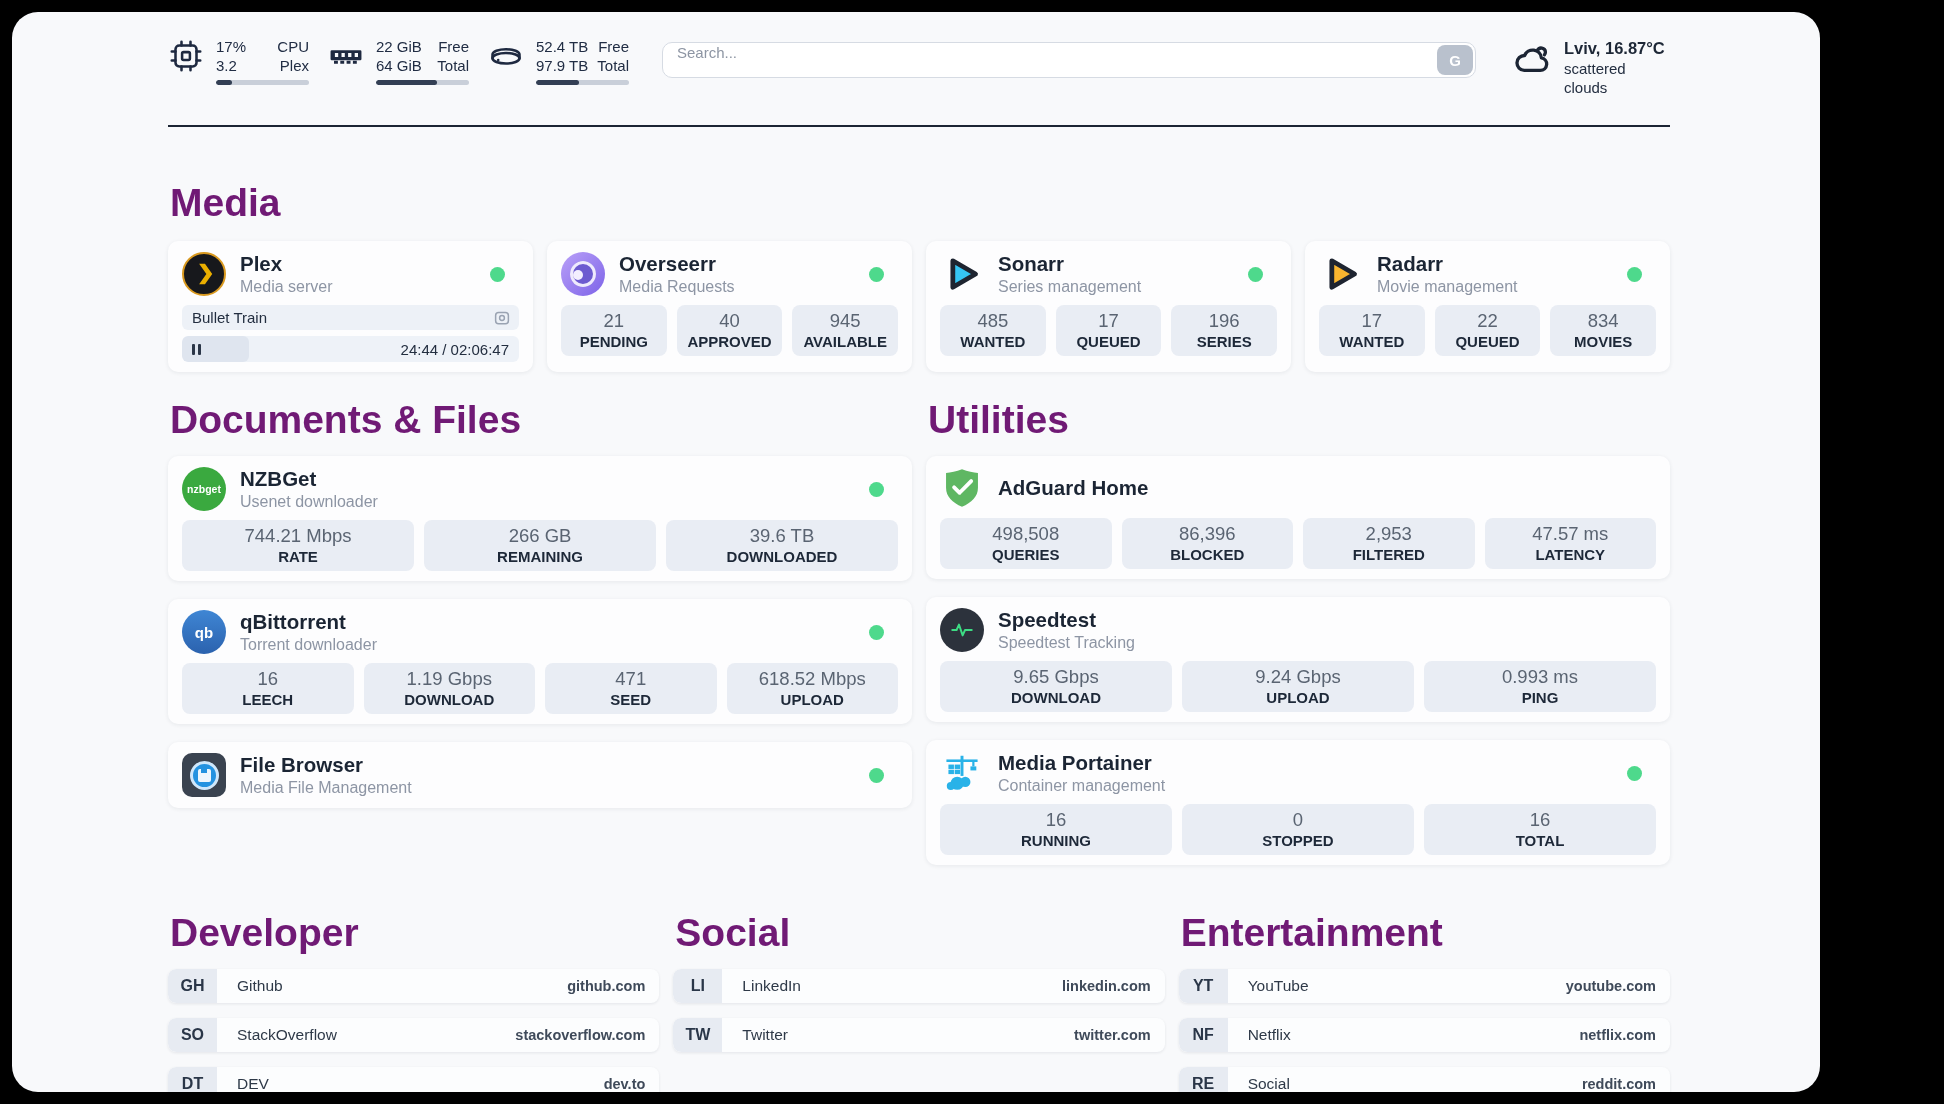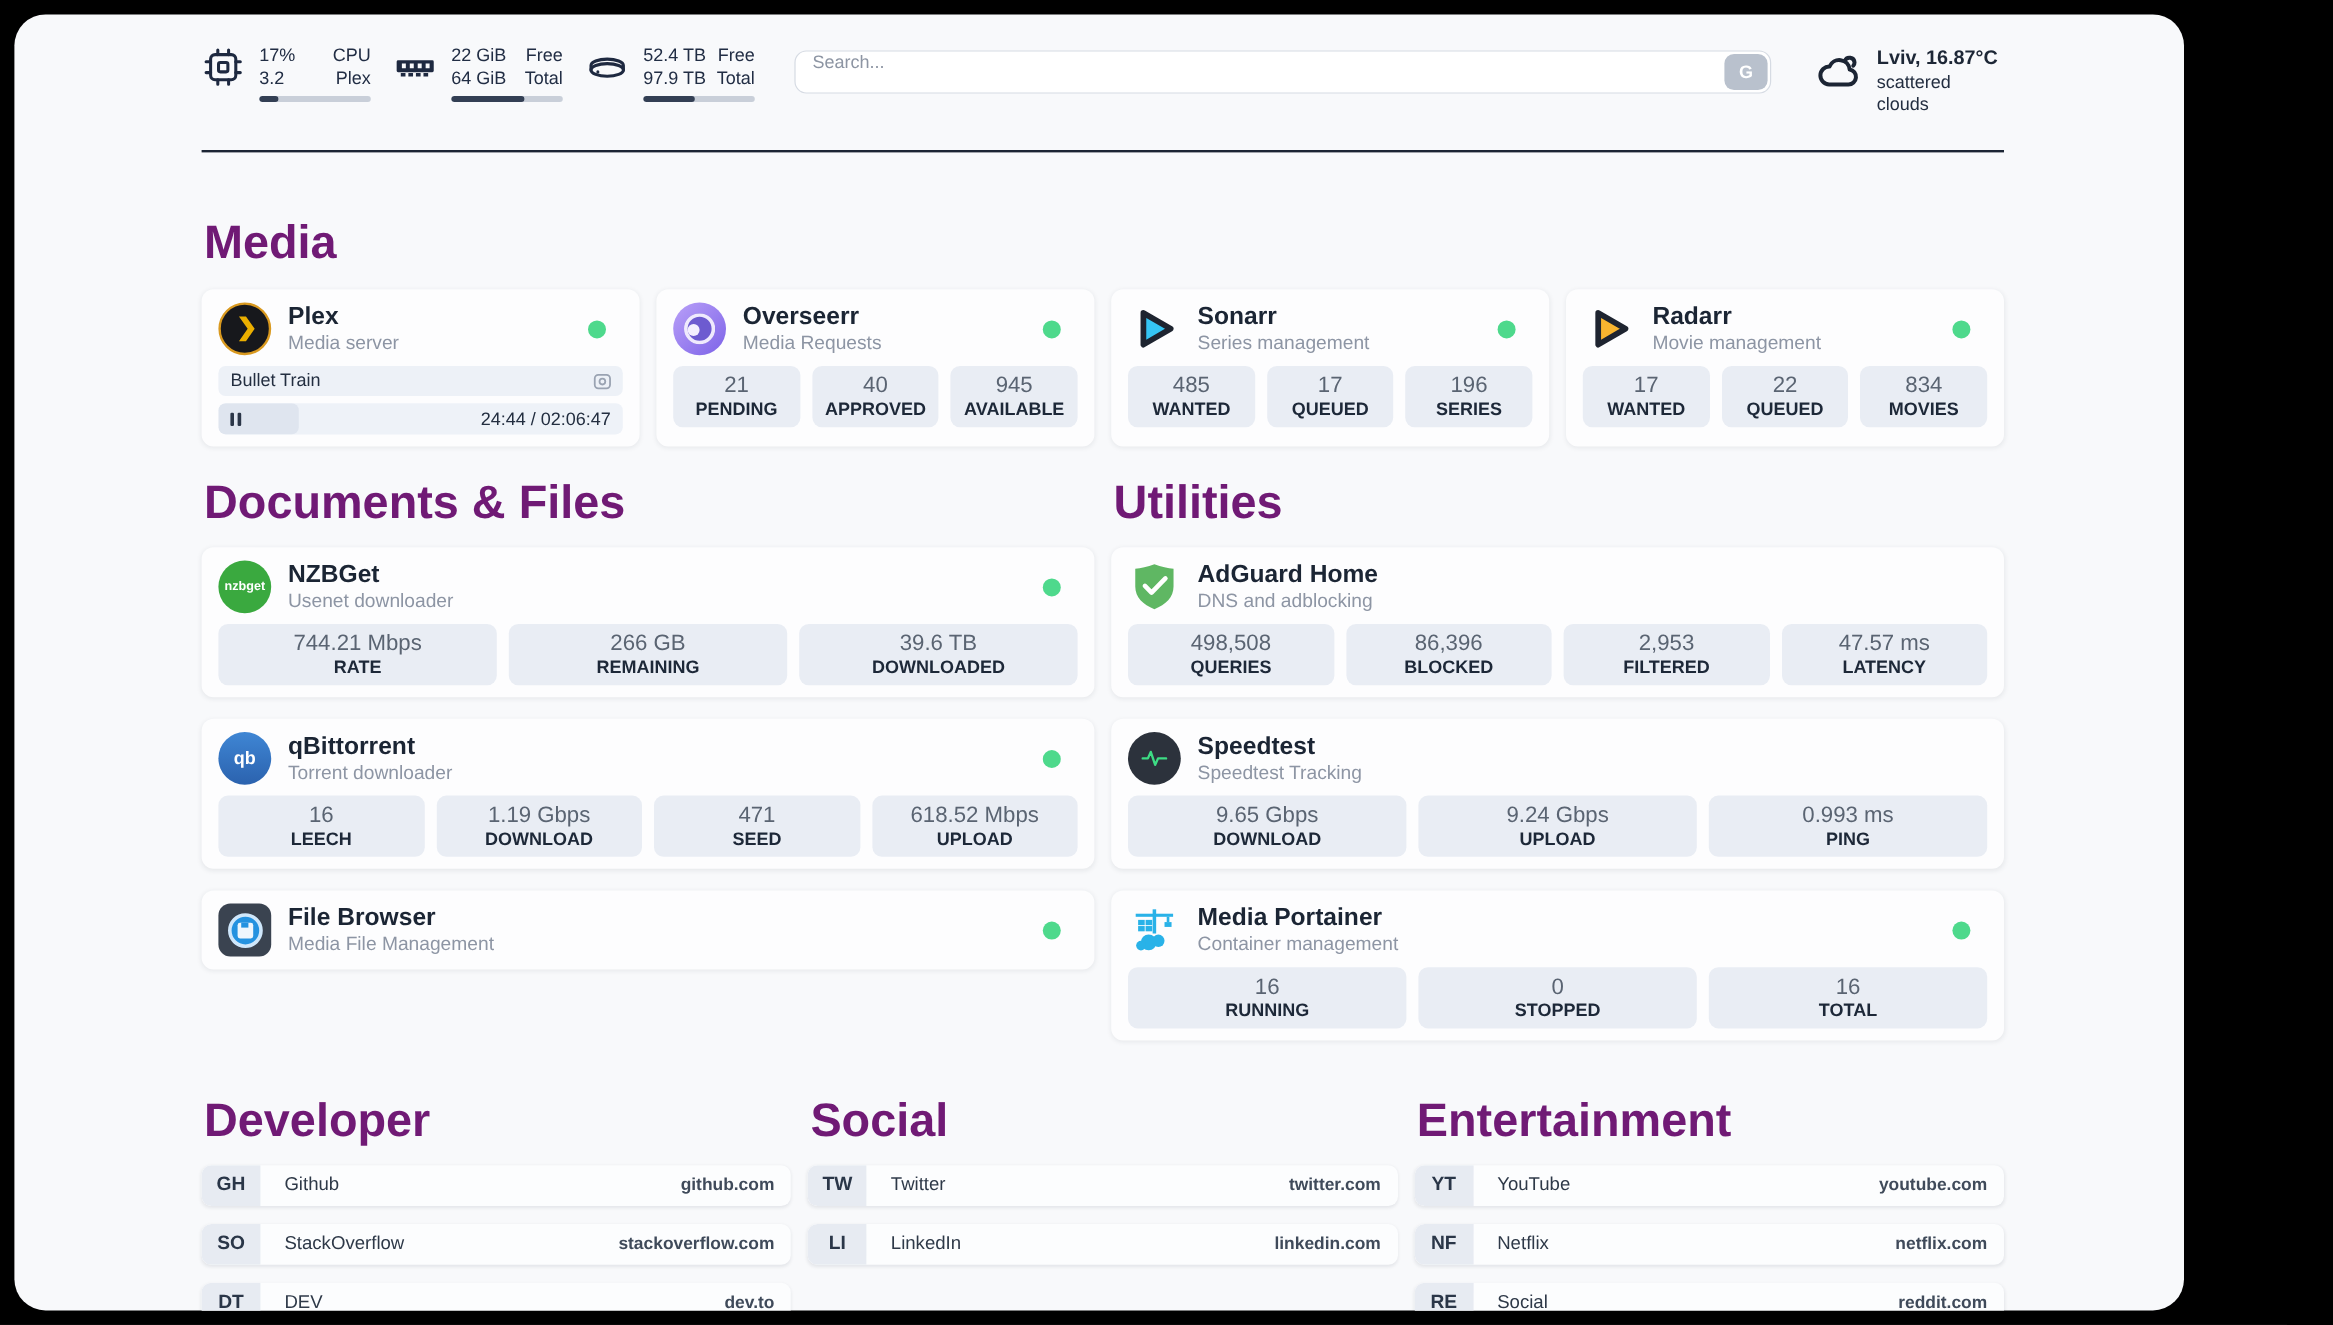--- a/index.html
+++ b/index.html
@@ -401,21 +401,20 @@
           <div class="app-card">
             <div class="app-head">
               <div class="app-icon icon-adguard">
                 <svg viewBox="0 0 24 24">
                     <path d="M12 1.8c3.1 1.2 6.2 1.9 8.7 2v8.1c0 4.8-3.5 8.3-8.7 10.3-5.2-2-8.7-5.5-8.7-10.3V3.8c2.5-.1 5.6-.8 8.7-2z" fill="#5fb763"></path>
                     <path d="M7.7 11.6l3 3L17 8.2" stroke="#fff" stroke-width="2.1" fill="none" stroke-linecap="round" stroke-linejoin="round"></path>
                   </svg>
               </div>
               <div class="app-titles">
                 <div class="app-title">AdGuard Home</div>
-                <div class="app-sub">DNS and adblocking</div>
               </div>
             </div>
             <div class="stats-row">
               <div class="stat-box">
                 <div class="stat-value">498,508</div>
                 <div class="stat-label">QUERIES</div>
               </div>
               <div class="stat-box">
                 <div class="stat-value">86,396</div>
                 <div class="stat-label">BLOCKED</div>
@@ -520,29 +519,29 @@
             <span class="bm-name">DEV</span>
             <span class="bm-url">dev.to</span>
           </div>
         </div>
       </div>
 
       <div class="col">
         <h2 class="section-title">Social</h2>
         <div class="bm-stack">
           <div class="bm-row">
+            <span class="bm-badge">LI</span>
+            <span class="bm-name">LinkedIn</span>
+            <span class="bm-url">linkedin.com</span>
+          </div>
+          <div class="bm-row">
             <span class="bm-badge">TW</span>
             <span class="bm-name">Twitter</span>
             <span class="bm-url">twitter.com</span>
           </div>
-          <div class="bm-row">
-            <span class="bm-badge">LI</span>
-            <span class="bm-name">LinkedIn</span>
-            <span class="bm-url">linkedin.com</span>
-          </div>
         </div>
       </div>
 
       <div class="col">
         <h2 class="section-title">Entertainment</h2>
         <div class="bm-stack">
           <div class="bm-row">
             <span class="bm-badge">YT</span>
             <span class="bm-name">YouTube</span>
             <span class="bm-url">youtube.com</span>

